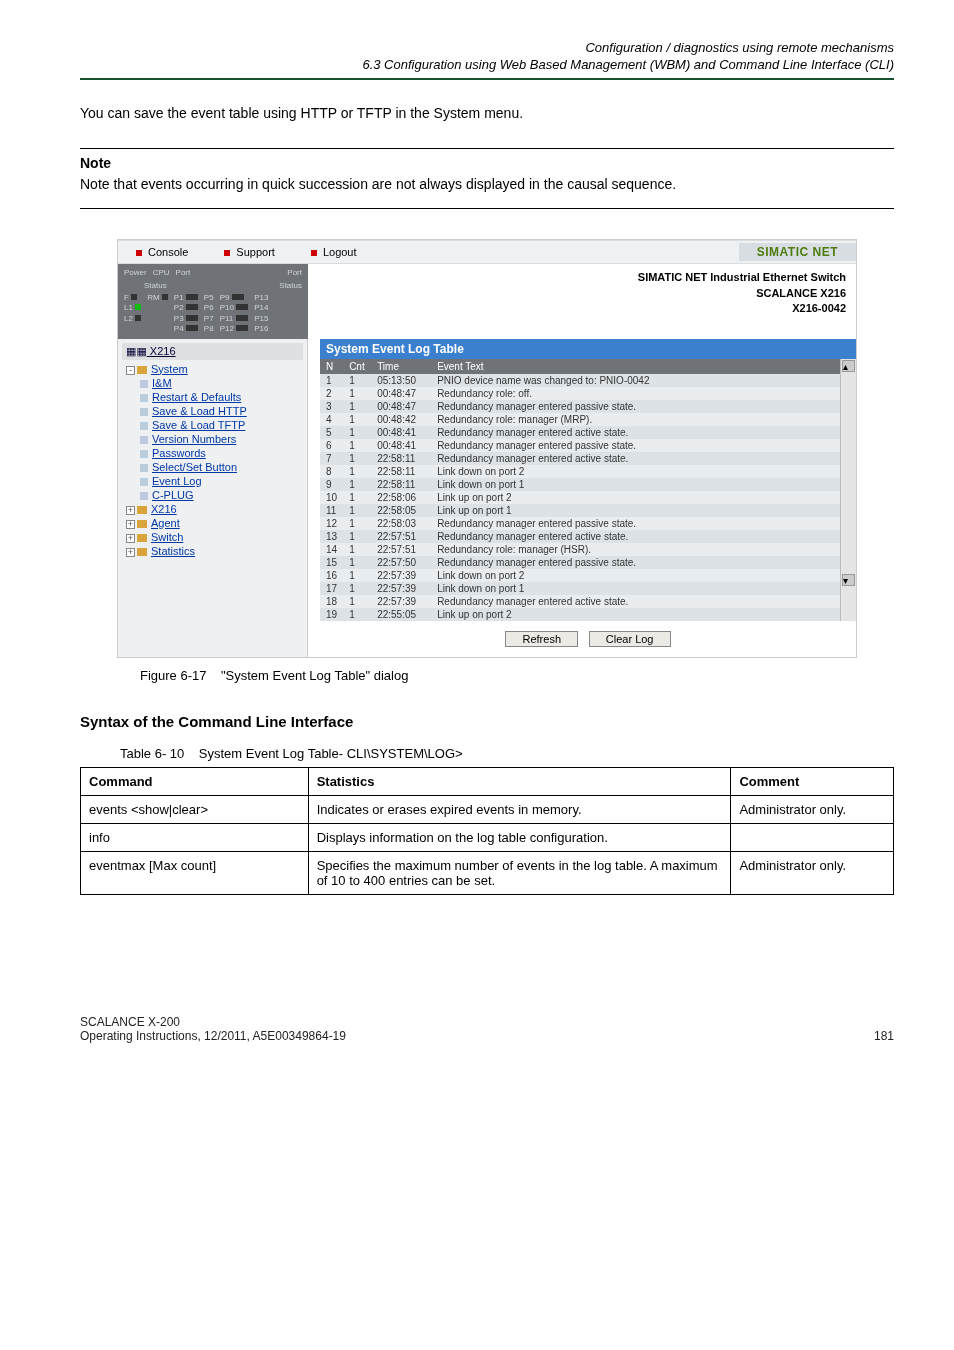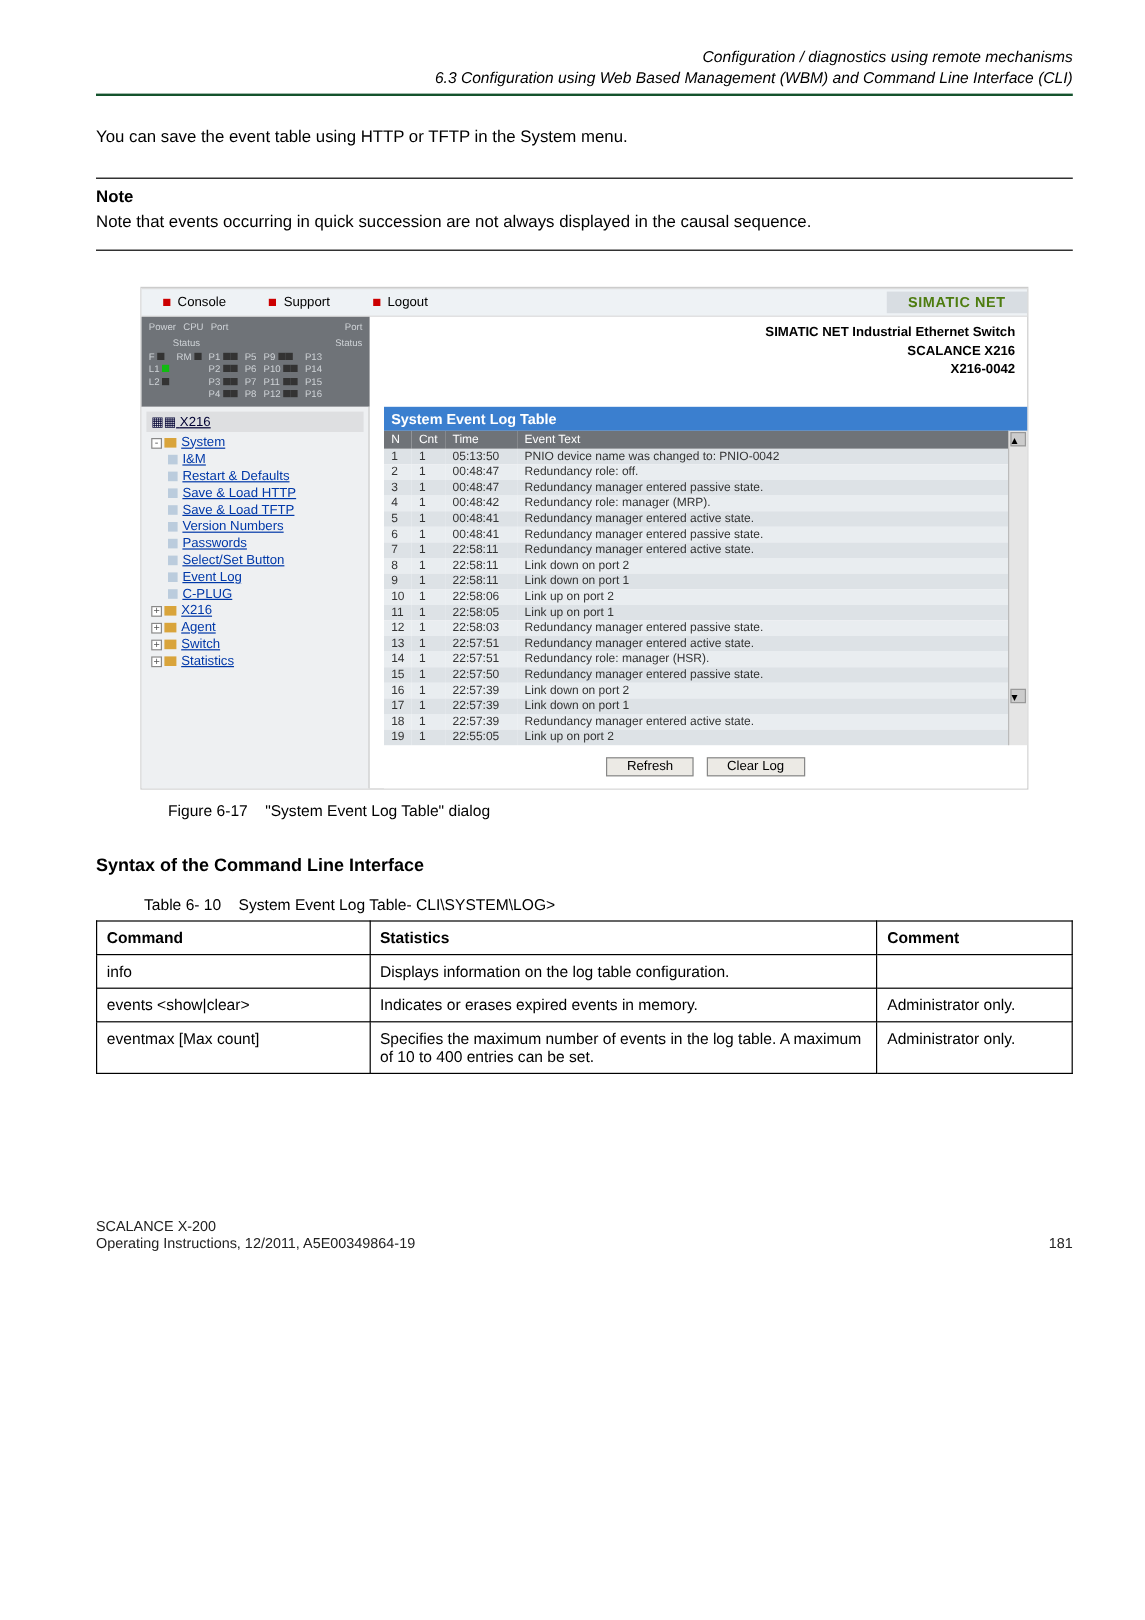--- a/index.html
+++ b/index.html
@@ -509,28 +509,28 @@
   <table class="cmd">
     <thead>
       <tr>
         <th class="col1">Command</th>
         <th>Statistics</th>
         <th class="col3">Comment</th>
       </tr>
     </thead>
     <tbody id="cmd-body">
         <tr>
+          <td>events &lt;show|clear&gt;</td>
+          <td>Indicates or erases expired events in memory.</td>
+          <td>Administrator only.</td>
+        </tr>
+        <tr>
           <td>info</td>
           <td>Displays information on the log table configuration.</td>
           <td></td>
-        </tr>
-        <tr>
-          <td>events &lt;show|clear&gt;</td>
-          <td>Indicates or erases expired events in memory.</td>
-          <td>Administrator only.</td>
         </tr>
         <tr>
           <td>eventmax [Max count]</td>
           <td>Specifies the maximum number of events in the log table. A maximum of 10 to 400 entries can be set.</td>
           <td>Administrator only.</td>
         </tr>
       </tbody>
   </table>
 
   <div class="footer">

